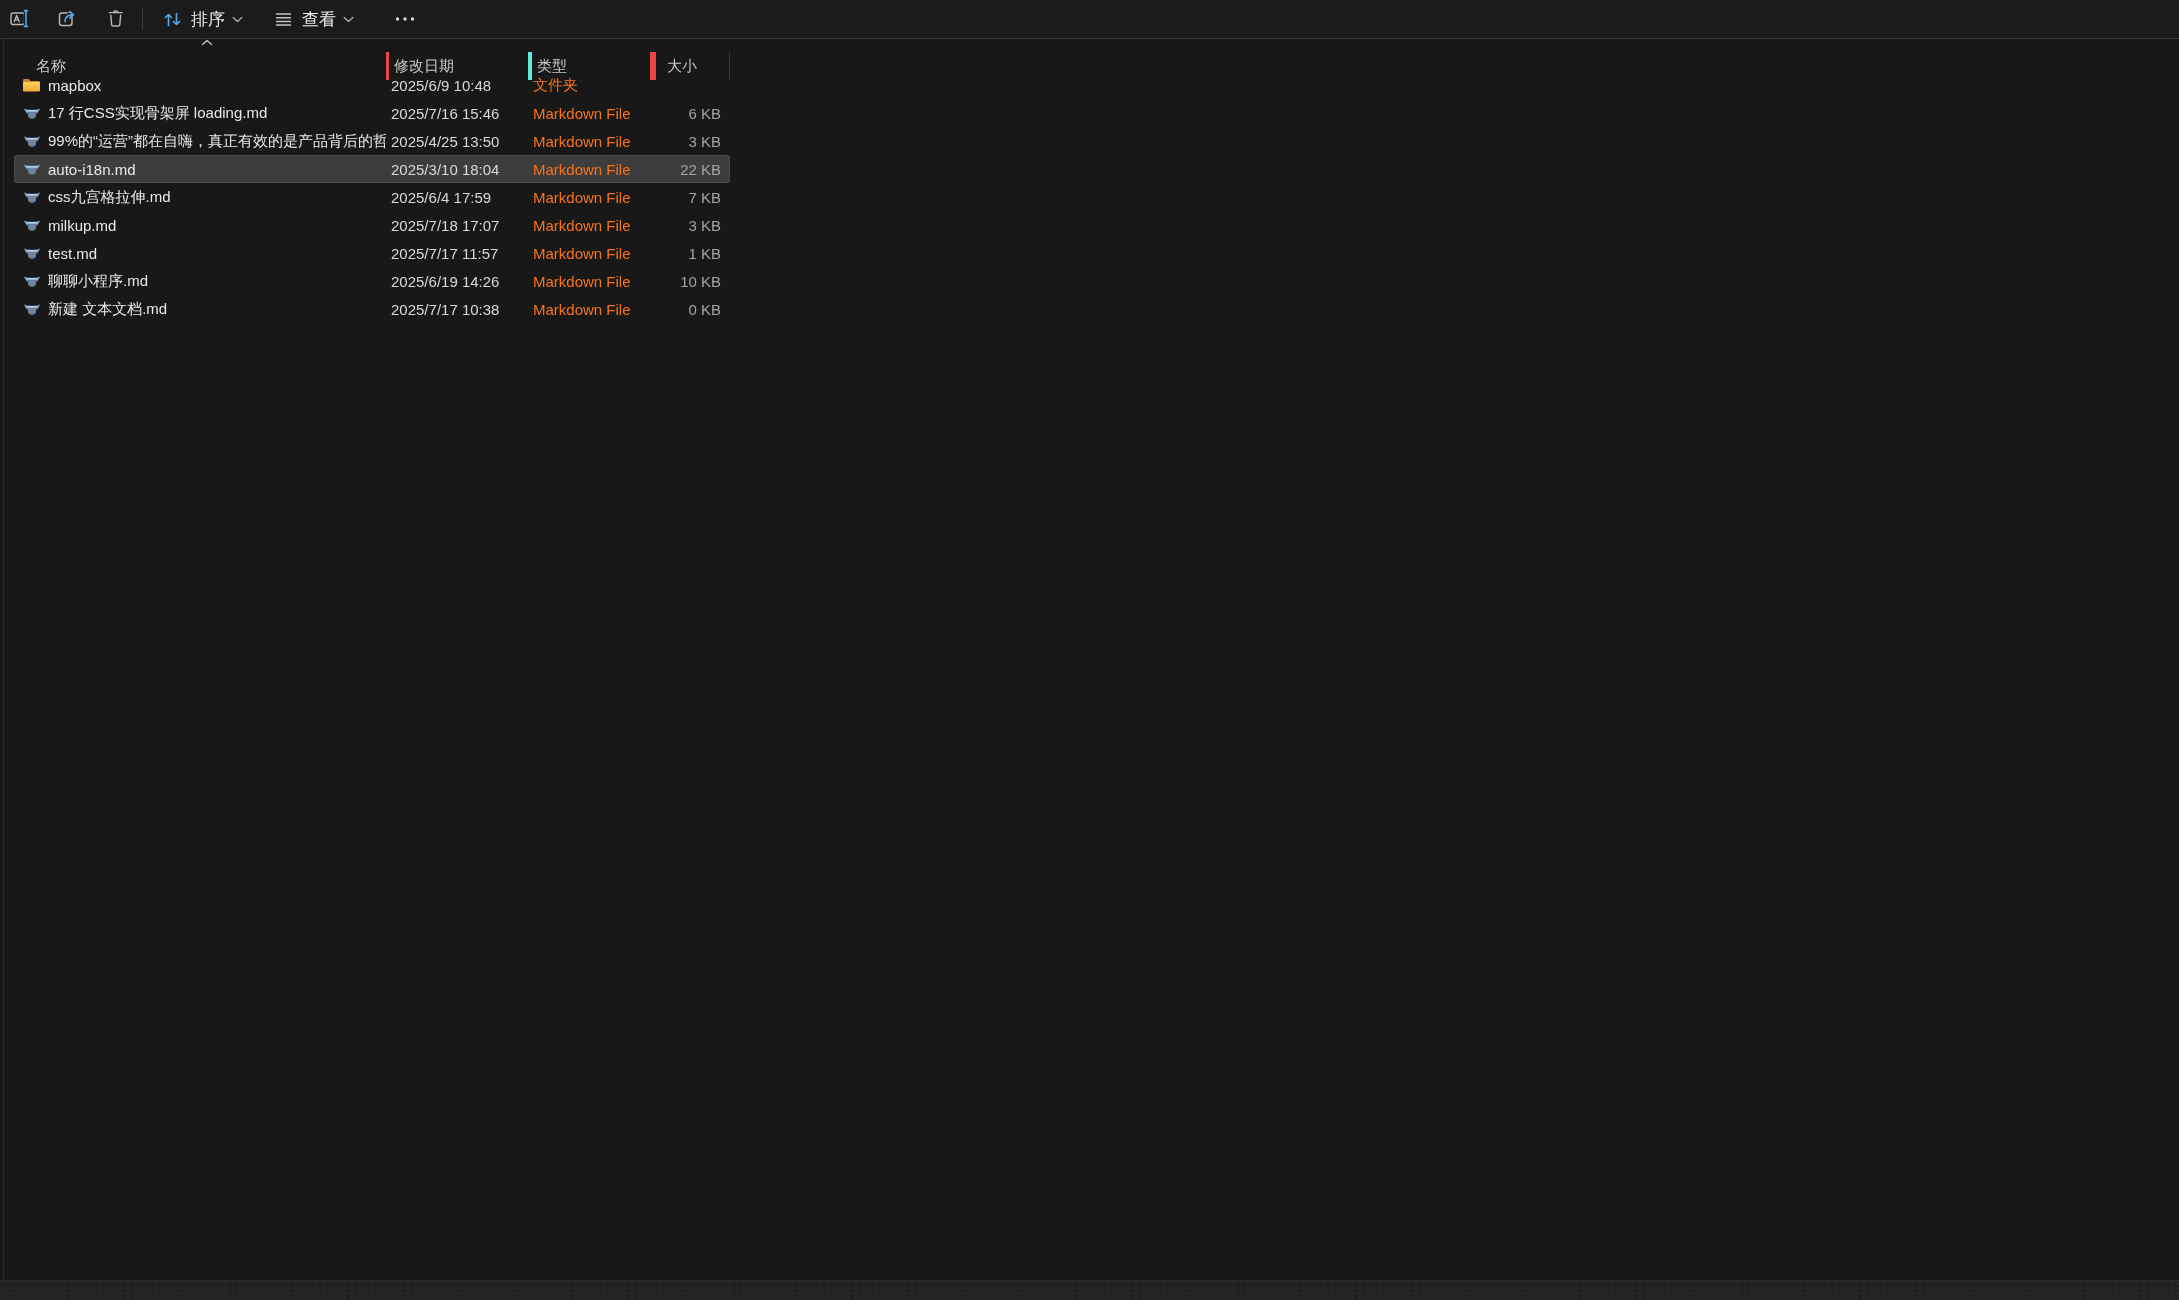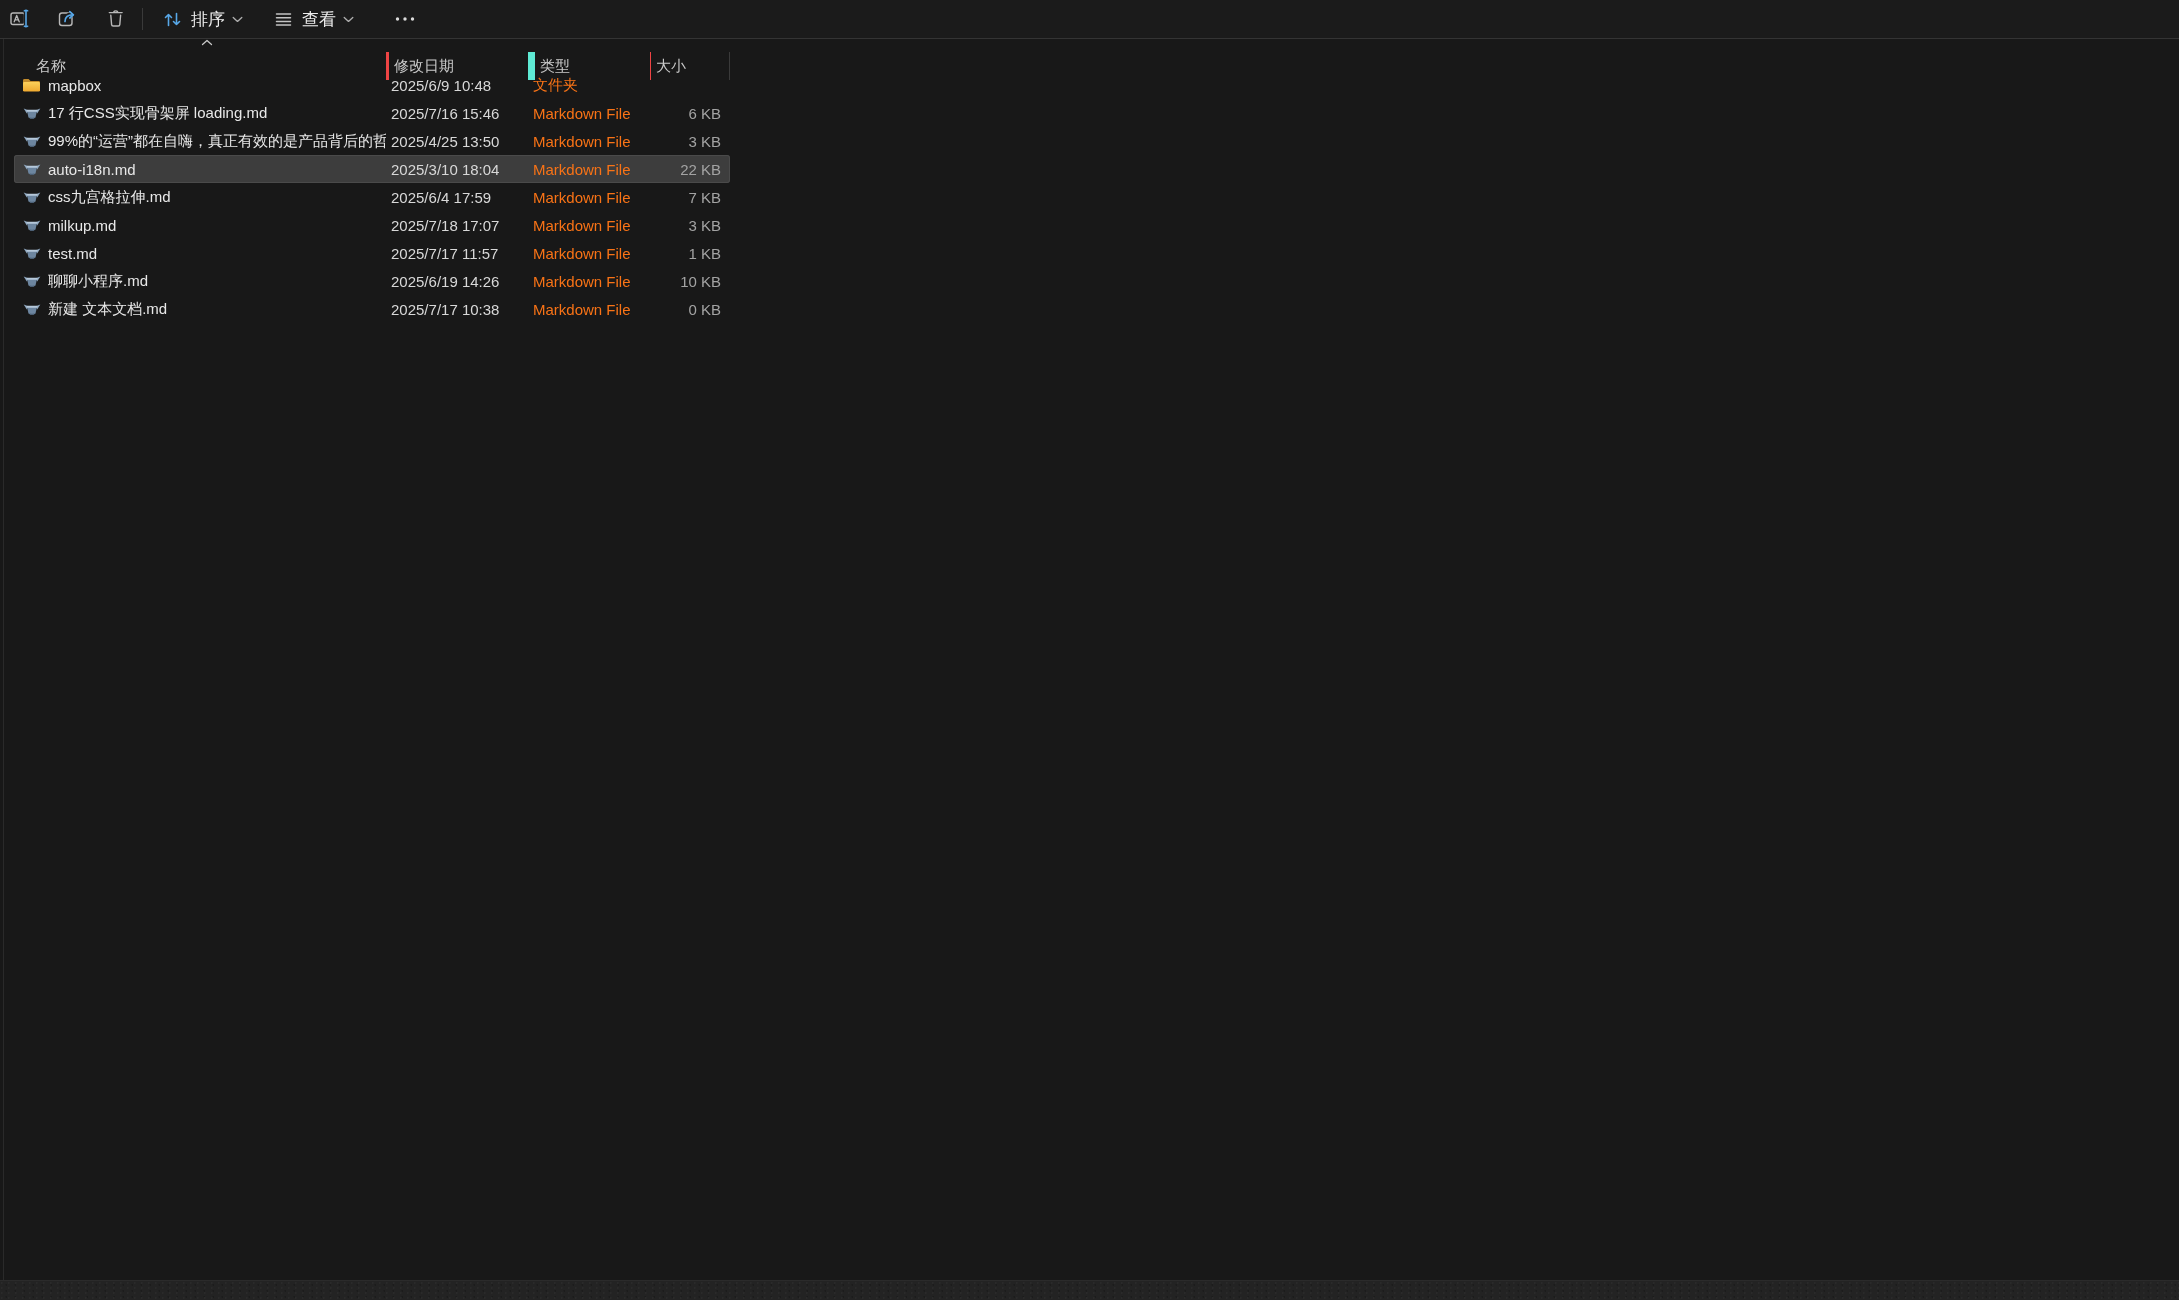--- a/index.html
+++ b/index.html
@@ -20,22 +20,22 @@
   .tbtn .tlabel{font-size:17px;color:#ededed;margin:0 7px 0 8px;white-space:nowrap;}
   .tdivider{width:1px;height:22px;background:#3a3a3a;margin-left:8px;flex:none;}
   .ml12{margin-left:12px;} .ml10{margin-left:10px;} .ml24{margin-left:24px;}
   .tbtn.labeled{padding:0 9px;}
   .icon-slot{display:inline-flex;align-items:center;justify-content:center;}
   
   .header{position:absolute;left:14px;top:40px;width:716px;height:30px;display:flex;font-size:15px;color:var(--text-secondary,#c9c9c9);}
   .hcell{display:flex;align-items:center;box-sizing:border-box;height:28px;margin-top:12px;}
   .h-name{width:372px;padding-left:22px;}
   .h-date{width:142px;padding-left:5px;border-left:3px solid #ef4444;}
-  .h-type{width:122px;padding-left:5px;border-left:7px solid #5eead4;}
-  .h-size{width:80px;padding-left:5px;border-left:1px solid #ef4444;border-right:1px solid #3a3a3a;}
+  .h-type{width:122px;padding-left:5px;border-left:4px solid #5eead4;}
+  .h-size{width:80px;padding-left:11px;border-left:6px solid #ef4444;border-right:1px solid #3a3a3a;}
   .sort-caret{position:absolute;left:201px;top:39px;line-height:0;}
   
   .list{position:absolute;left:14px;top:71px;width:716px;}
   .row{display:flex;align-items:center;height:28px;font-size:15px;border-radius:3px;}
   .row.selected{background:var(--selection-bg,#3d3d3d);box-shadow:inset 0 0 0 1px #4a4a4a;}
   .cell{box-sizing:border-box;white-space:nowrap;overflow:hidden;}
   .c-name{width:372px;display:flex;align-items:center;padding-left:8px;color:var(--text-primary,#e8e8e8);}
   .c-date{width:142px;padding-left:5px;color:#d8d8d8;}
   .c-type{width:122px;padding-left:5px;color:#f97316;}
   .c-size{width:80px;padding-right:9px;text-align:right;color:#a3a3a3;}

